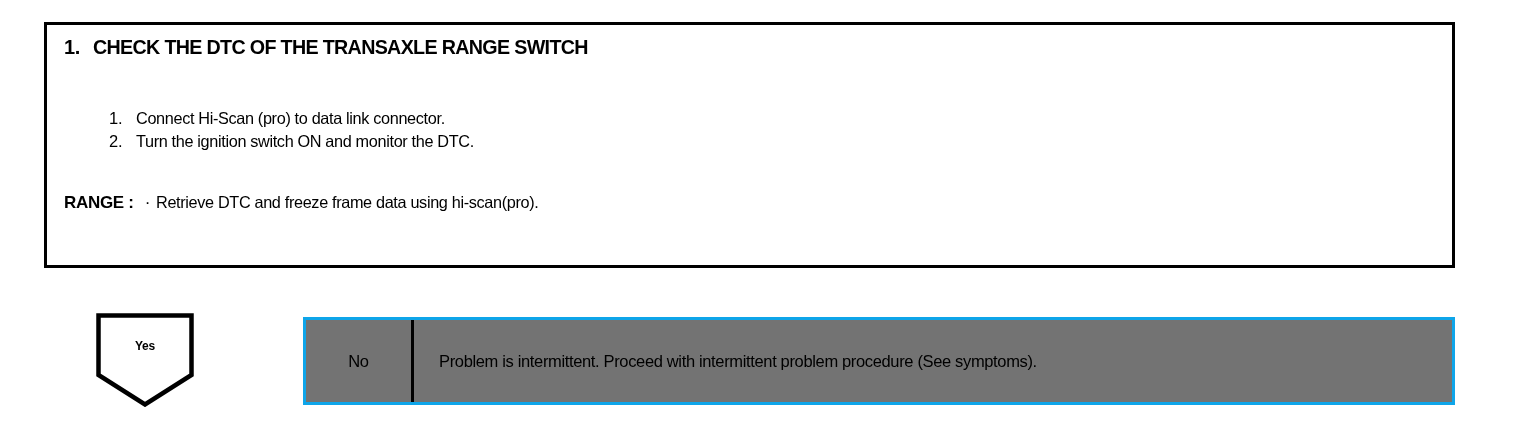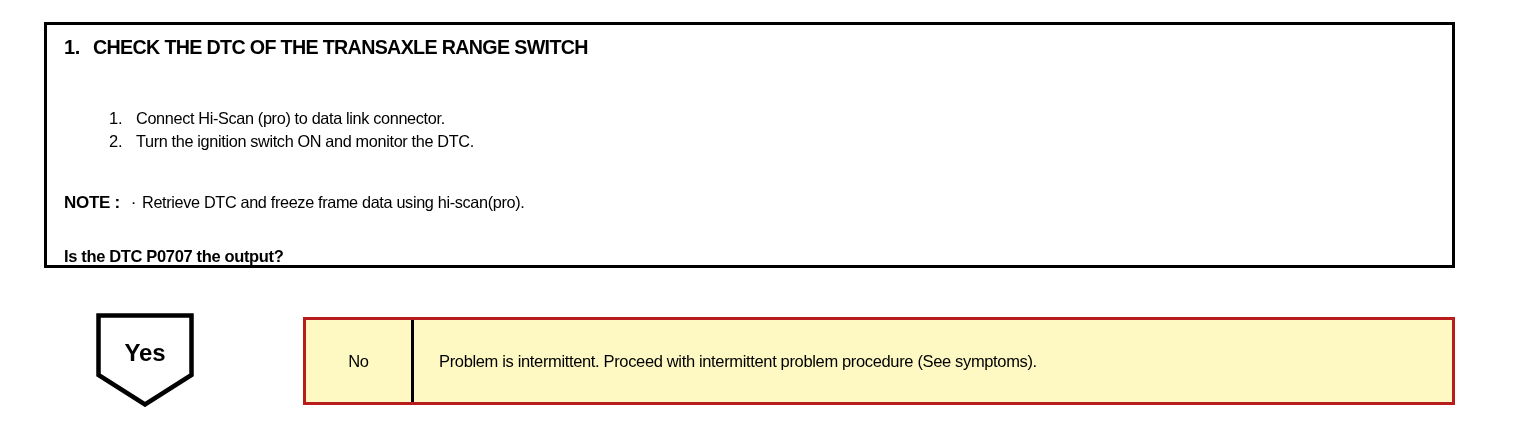--- a/index.html
+++ b/index.html
@@ -125,35 +125,35 @@
     display: block;
     width: 98px;
     height: 94px;
   }
   .yes-label {
     position: absolute;
     left: 0;
     top: 26px;
     width: 98px;
     text-align: center;
-    font-size: 24px;
+    font-size: 12px;
     font-weight: bold;
     letter-spacing: -0.2px;
   }
 
   
   .no-table {
     position: absolute;
     left: 303px;
     top: 317px;
     width: 1152px;
     height: 88px;
-    border: 3px solid #b91c1c;
-    box-sizing: border-box;
-    background: #fef9c3;
+    border: 3px solid #0ea5e9;
+    box-sizing: border-box;
+    background: #737373;
     display: flex;
   }
   .no-cell {
     width: 108px;
     border-right: 3px solid #000;
     box-sizing: border-box;
     display: flex;
     align-items: center;
     justify-content: center;
     font-size: 16.5px;
@@ -185,26 +185,25 @@
       <span class="s-num">1.</span>
       <span class="s-text">Connect Hi-Scan (pro) to data link connector.</span>
     </div>
     <div class="substep">
       <span class="s-num">2.</span>
       <span class="s-text">Turn the ignition switch ON and monitor the DTC.</span>
     </div>
   </div>
 
   <div class="note-line">
-    <span class="note-label">NOTE :</span>
+    <span class="note-label">RANGE :</span>
     <span class="note-bullet">·</span>
     <span class="note-text">Retrieve DTC and freeze frame data using hi-scan(pro).</span>
   </div>
 
-  <div class="question-line">Is the DTC P0707 the output?</div>
 </div>
 
 <div class="yes-shape">
   <svg viewBox="0 0 98 94" xmlns="http://www.w3.org/2000/svg" aria-hidden="true">
     <polygon points="2.5,2.5 95.5,2.5 95.5,62 49,91.5 2.5,62" fill="#ffffff" stroke="#000000" stroke-width="4.5" stroke-linejoin="miter"></polygon>
   </svg>
   <div class="yes-label">Yes</div>
 </div>
 
 <div class="no-table">

